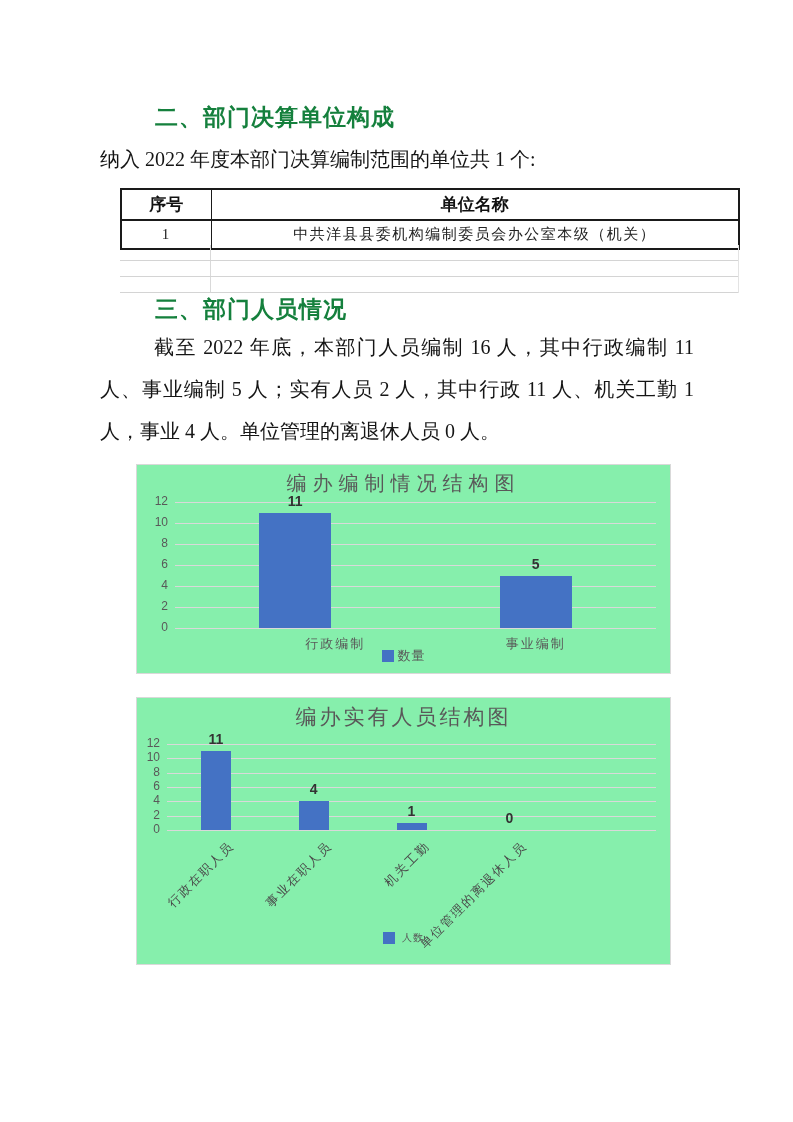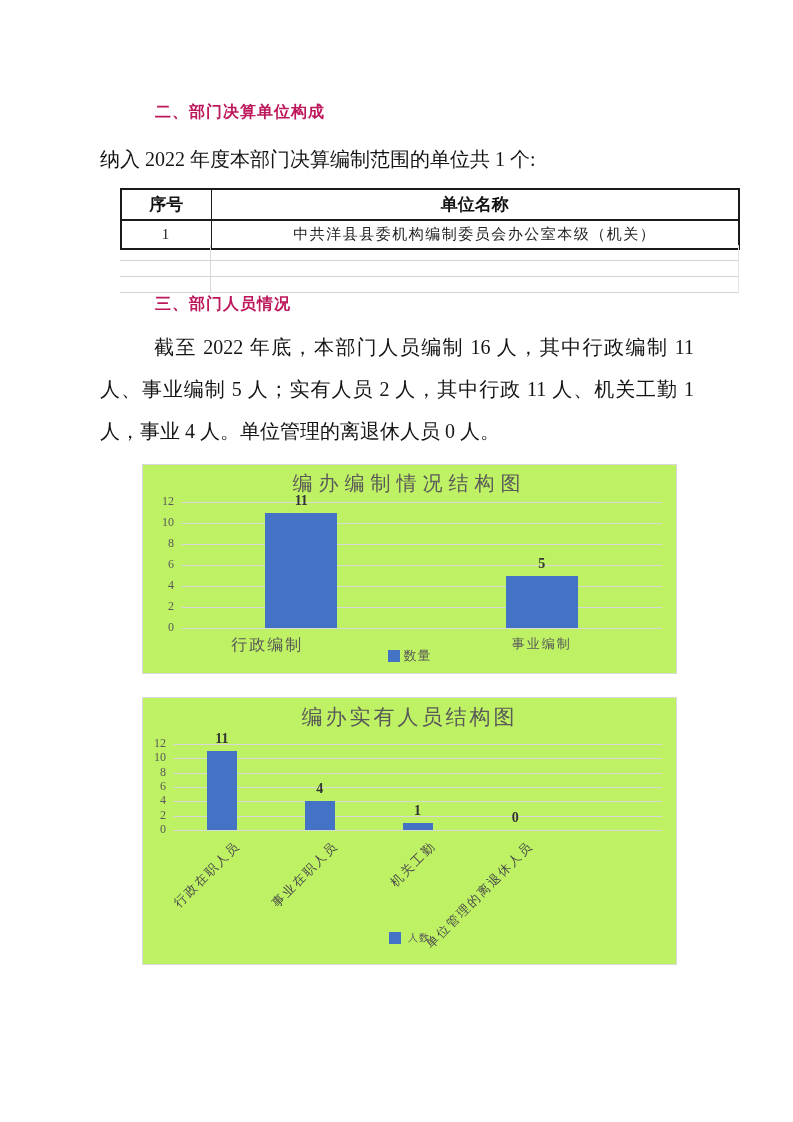--- a/index.html
+++ b/index.html
@@ -3,21 +3,21 @@
 <meta charset="utf-8">
 <style>
   html,body { margin:0; padding:0; background:#ffffff; }
   .page {
     position:relative; width:793px; height:1122px; background:#ffffff;
     font-family:"Liberation Serif", serif; overflow:hidden;
   }
   .heading {
     position:absolute; left:155px;
     font-family:"Liberation Sans", sans-serif; font-weight:bold;
-    font-size:16px; color:#be185d; letter-spacing:1px; white-space:nowrap;
+    font-size:23px; color:#15803d; letter-spacing:1px; white-space:nowrap;
   }
   .para {
     position:absolute; left:100px; width:594px;
     font-size:20px; color:#151515; text-align:justify;
   }
   .para.indent { text-indent:54px; }
   .para.multi { line-height:42px; }
   
   table.units { position:absolute; left:120px; top:188px; width:618px;
     border-collapse:collapse; table-layout:fixed; background:#fff; }
@@ -29,22 +29,22 @@
   }
   table.units td { font-size:15px; color:#222; height:27px; letter-spacing:1.5px; }
   col.c-num { width:90px; } col.c-name { width:528px; }
   
   .ghost-rows { position:absolute; left:120px; top:245px; width:618px; }
   .ghost-row { height:15px; border-bottom:1px solid #d4d4d4; position:relative; }
   .ghost-row::after { content:""; position:absolute; left:90px; top:0; bottom:0; border-left:1px solid #d9d9d9; }
   .ghost-rows { border-right:1px solid #e3e3e3; }
   
   .chart-box {
-    position:absolute; left:142px; width:533px; background:#bef264;
-    border:1px solid #d9d9d9; font-family:Liberation Serif, serif;
+    position:absolute; left:136px; width:533px; background:#86efac;
+    border:1px solid #d9d9d9; font-family:Liberation Sans, sans-serif;
   }
   #chart1 { top:464px; height:208px; }
   #chart2 { top:697px; height:266px; }
   .chart-box * { position:absolute; }
 </style>
 </head>
 <body>
 
 <div class="page">
 
@@ -90,21 +90,21 @@
       <div style="left: 38px; width: 481px; top: 100px; height: 0px; border-top: 1px solid rgb(217, 217, 217);"></div>
       <div style="left: 0px; width: 31px; top: 92px; text-align: right; font-size: 12px; color: rgb(89, 89, 89);">6</div>
       <div style="left: 38px; width: 481px; top: 79px; height: 0px; border-top: 1px solid rgb(217, 217, 217);"></div>
       <div style="left: 0px; width: 31px; top: 71px; text-align: right; font-size: 12px; color: rgb(89, 89, 89);">8</div>
       <div style="left: 38px; width: 481px; top: 58px; height: 0px; border-top: 1px solid rgb(217, 217, 217);"></div>
       <div style="left: 0px; width: 31px; top: 50px; text-align: right; font-size: 12px; color: rgb(89, 89, 89);">10</div>
       <div style="left: 38px; width: 481px; top: 37px; height: 0px; border-top: 1px solid rgb(217, 217, 217);"></div>
       <div style="left: 0px; width: 31px; top: 29px; text-align: right; font-size: 12px; color: rgb(89, 89, 89);">12</div>
       <div style="left: 122.25px; top: 47.5px; width: 72px; height: 115.5px; background: rgb(68, 114, 196);"></div>
       <div style="left: 133.25px; width: 50px; top: 27.5px; text-align: center; font-size: 14px; font-weight: 600; color: rgb(51, 51, 51);">11</div>
-      <div style="left: 88.25px; width: 140px; top: 170px; text-align: left; font-size: 16px; color: rgb(89, 89, 89); letter-spacing: 2px;">行政编制</div>
+      <div style="left: 88.25px; width: 140px; top: 170px; text-align: right; font-size: 13px; color: rgb(89, 89, 89); letter-spacing: 2px;">行政编制</div>
       <div style="left: 362.75px; top: 110.5px; width: 72px; height: 52.5px; background: rgb(68, 114, 196);"></div>
       <div style="left: 373.75px; width: 50px; top: 90.5px; text-align: center; font-size: 14px; font-weight: 600; color: rgb(51, 51, 51);">5</div>
       <div style="left: 328.75px; width: 140px; top: 170px; text-align: center; font-size: 13px; color: rgb(89, 89, 89); letter-spacing: 2px;">事业编制</div>
       <div style="top: 182px; left: 0px; width: 100%; display: flex; justify-content: center; align-items: center; gap: 4px; position: absolute;">
         <span style="display: inline-block; width: 12px; height: 12px; background: rgb(68, 114, 196); position: static;"></span>
         <span style="font-size: 13px; color: rgb(89, 89, 89); letter-spacing: 1px; position: static;">数量</span>
       </div>
     </div>
   <div class="chart-box" id="chart2">
       <div style="top: 5px; left: 0px; width: 100%; text-align: center; font-size: 21px; letter-spacing: 3px; color: rgb(89, 89, 89);">编办实有人员结构图</div>

